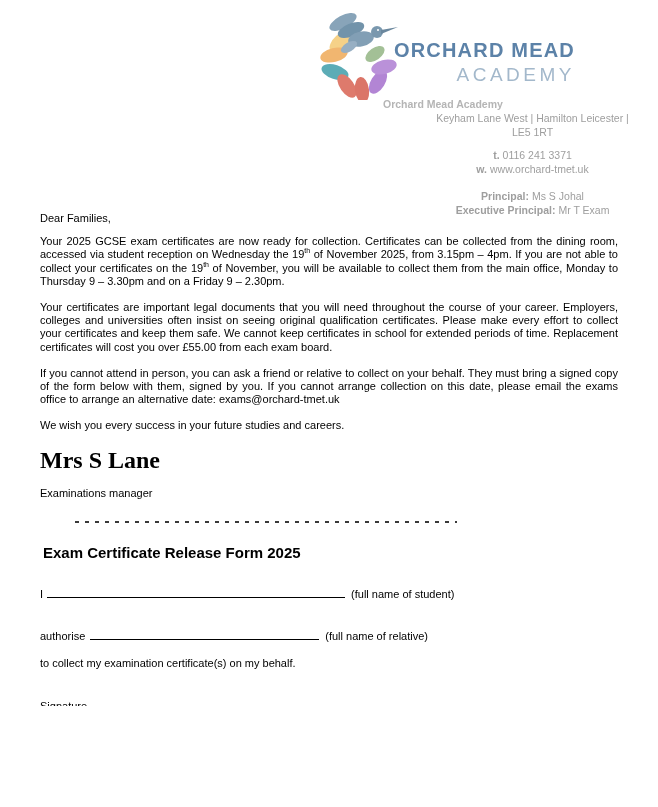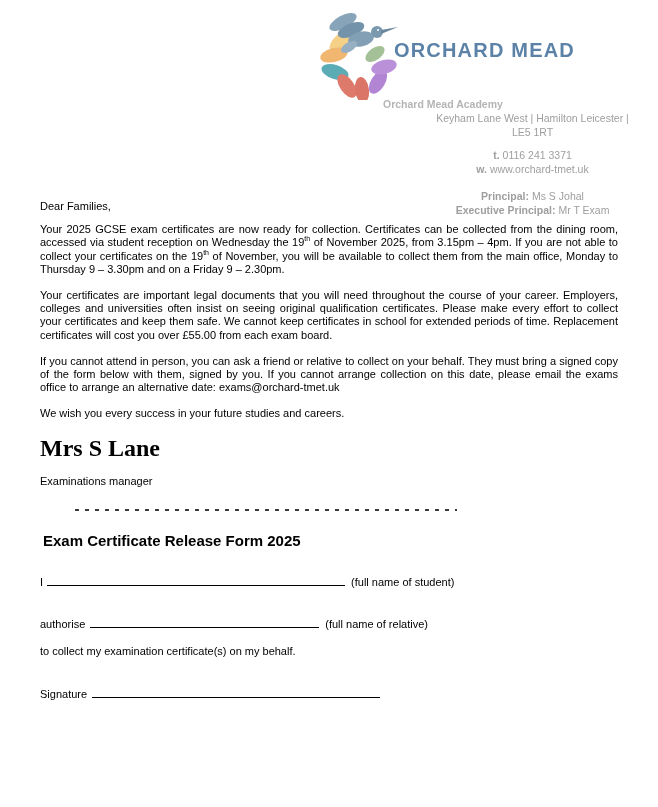--- a/index.html
+++ b/index.html
@@ -20,21 +20,21 @@
   .logo-line1 { font-size:20px; font-weight:bold; letter-spacing:1.2px; color:#5c82a8; }
   .logo-line2 { font-size:19px; font-weight:normal; letter-spacing:3.5px; color:#a3b8cb; margin-top:5px; }
 
   .school-name { position:absolute; left:383px; top:98px; font-size:10.5px; font-weight:bold; color:#b5b5b5; }
   .address-block { position:absolute; left:425px; top:111px; width:215px; font-size:10.5px; color:#9e9e9e; line-height:14px;text-align:center; }
   .addr-group { margin-bottom:9px; }
   .addr-label { font-weight:bold; margin-right:3px; }
   .email-link { color:#7a6fd9; text-decoration:underline; cursor:pointer; }
 
   
-  .letter-body { position:absolute; left:40px; top:200px; width:578px; font-size:11px; line-height:13.2px; }
+  .letter-body { position:absolute; left:40px; top:212px; width:578px; font-size:11px; line-height:13.2px; }
   .salutation { margin:0 0 10px 0; }
   .para { margin:0 0 13px 0; text-align:justify; }
   sup.ord { font-size:7px; line-height:0; vertical-align:super; }
 
   .signatory-name {
     font-family:"Liberation Serif", serif;
     font-weight:bold; font-size:24px; line-height:28px;
     margin:9px 0 13px 0;
   }
   .signatory-title { margin:0 0 0 0; }
@@ -80,20 +80,21 @@
       <ellipse cx="44" cy="31" rx="13" ry="7.5" fill="#7897af" transform="rotate(-12 44 31)"></ellipse>
       <ellipse cx="32" cy="39" rx="9" ry="4.5" fill="#8fa9be" transform="rotate(-30 32 39)"></ellipse>
       <circle cx="60" cy="24" r="6" fill="#6f90a8"></circle>
       <polygon points="64,22 81,19 64,26" fill="#5e7d95"></polygon>
       <circle cx="61" cy="22" r="1" fill="#ffffff"></circle>
     </g>
   </svg>
 
   <div class="logo-text">
     <div class="logo-line1">ORCHARD MEAD</div>
+    <div class="logo-line2">ACADEMY</div>
   </div>
 
   <div class="school-name">Orchard Mead Academy</div>
 
   <div class="address-block">
     <div class="addr-group">
       <div>Keyham Lane West | Hamilton Leicester |</div>
       <div>LE5 1RT</div>
     </div>
     <div class="addr-group">

